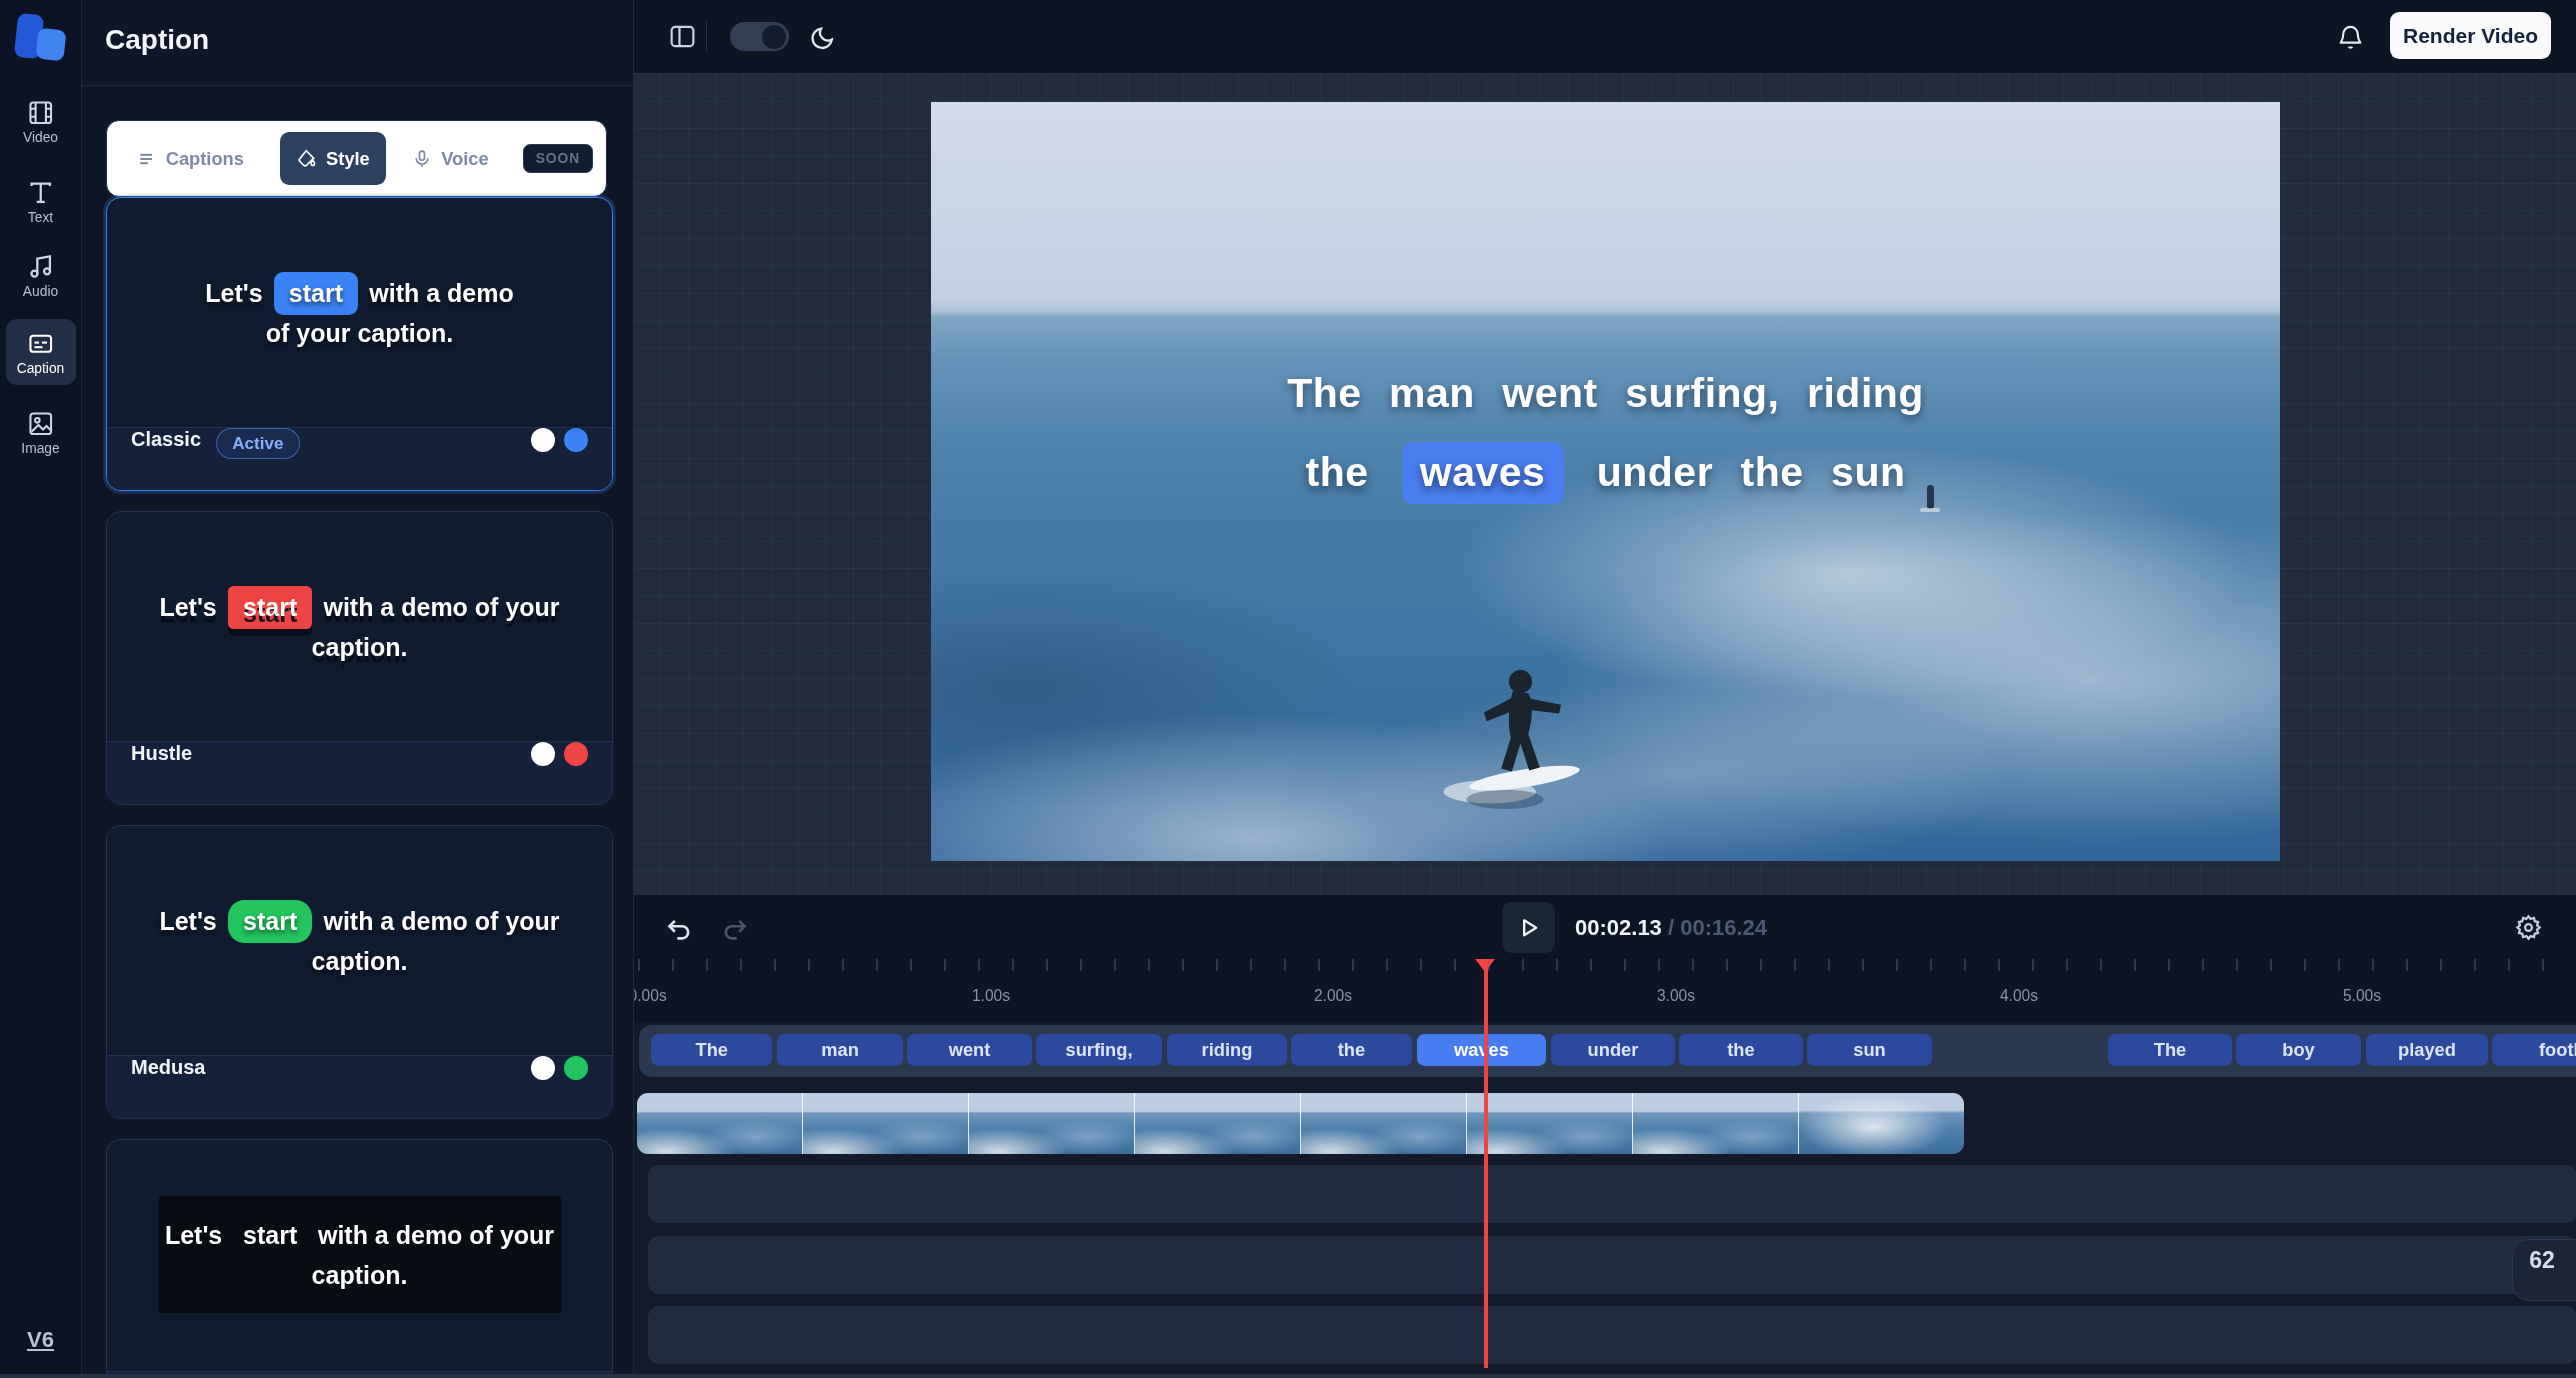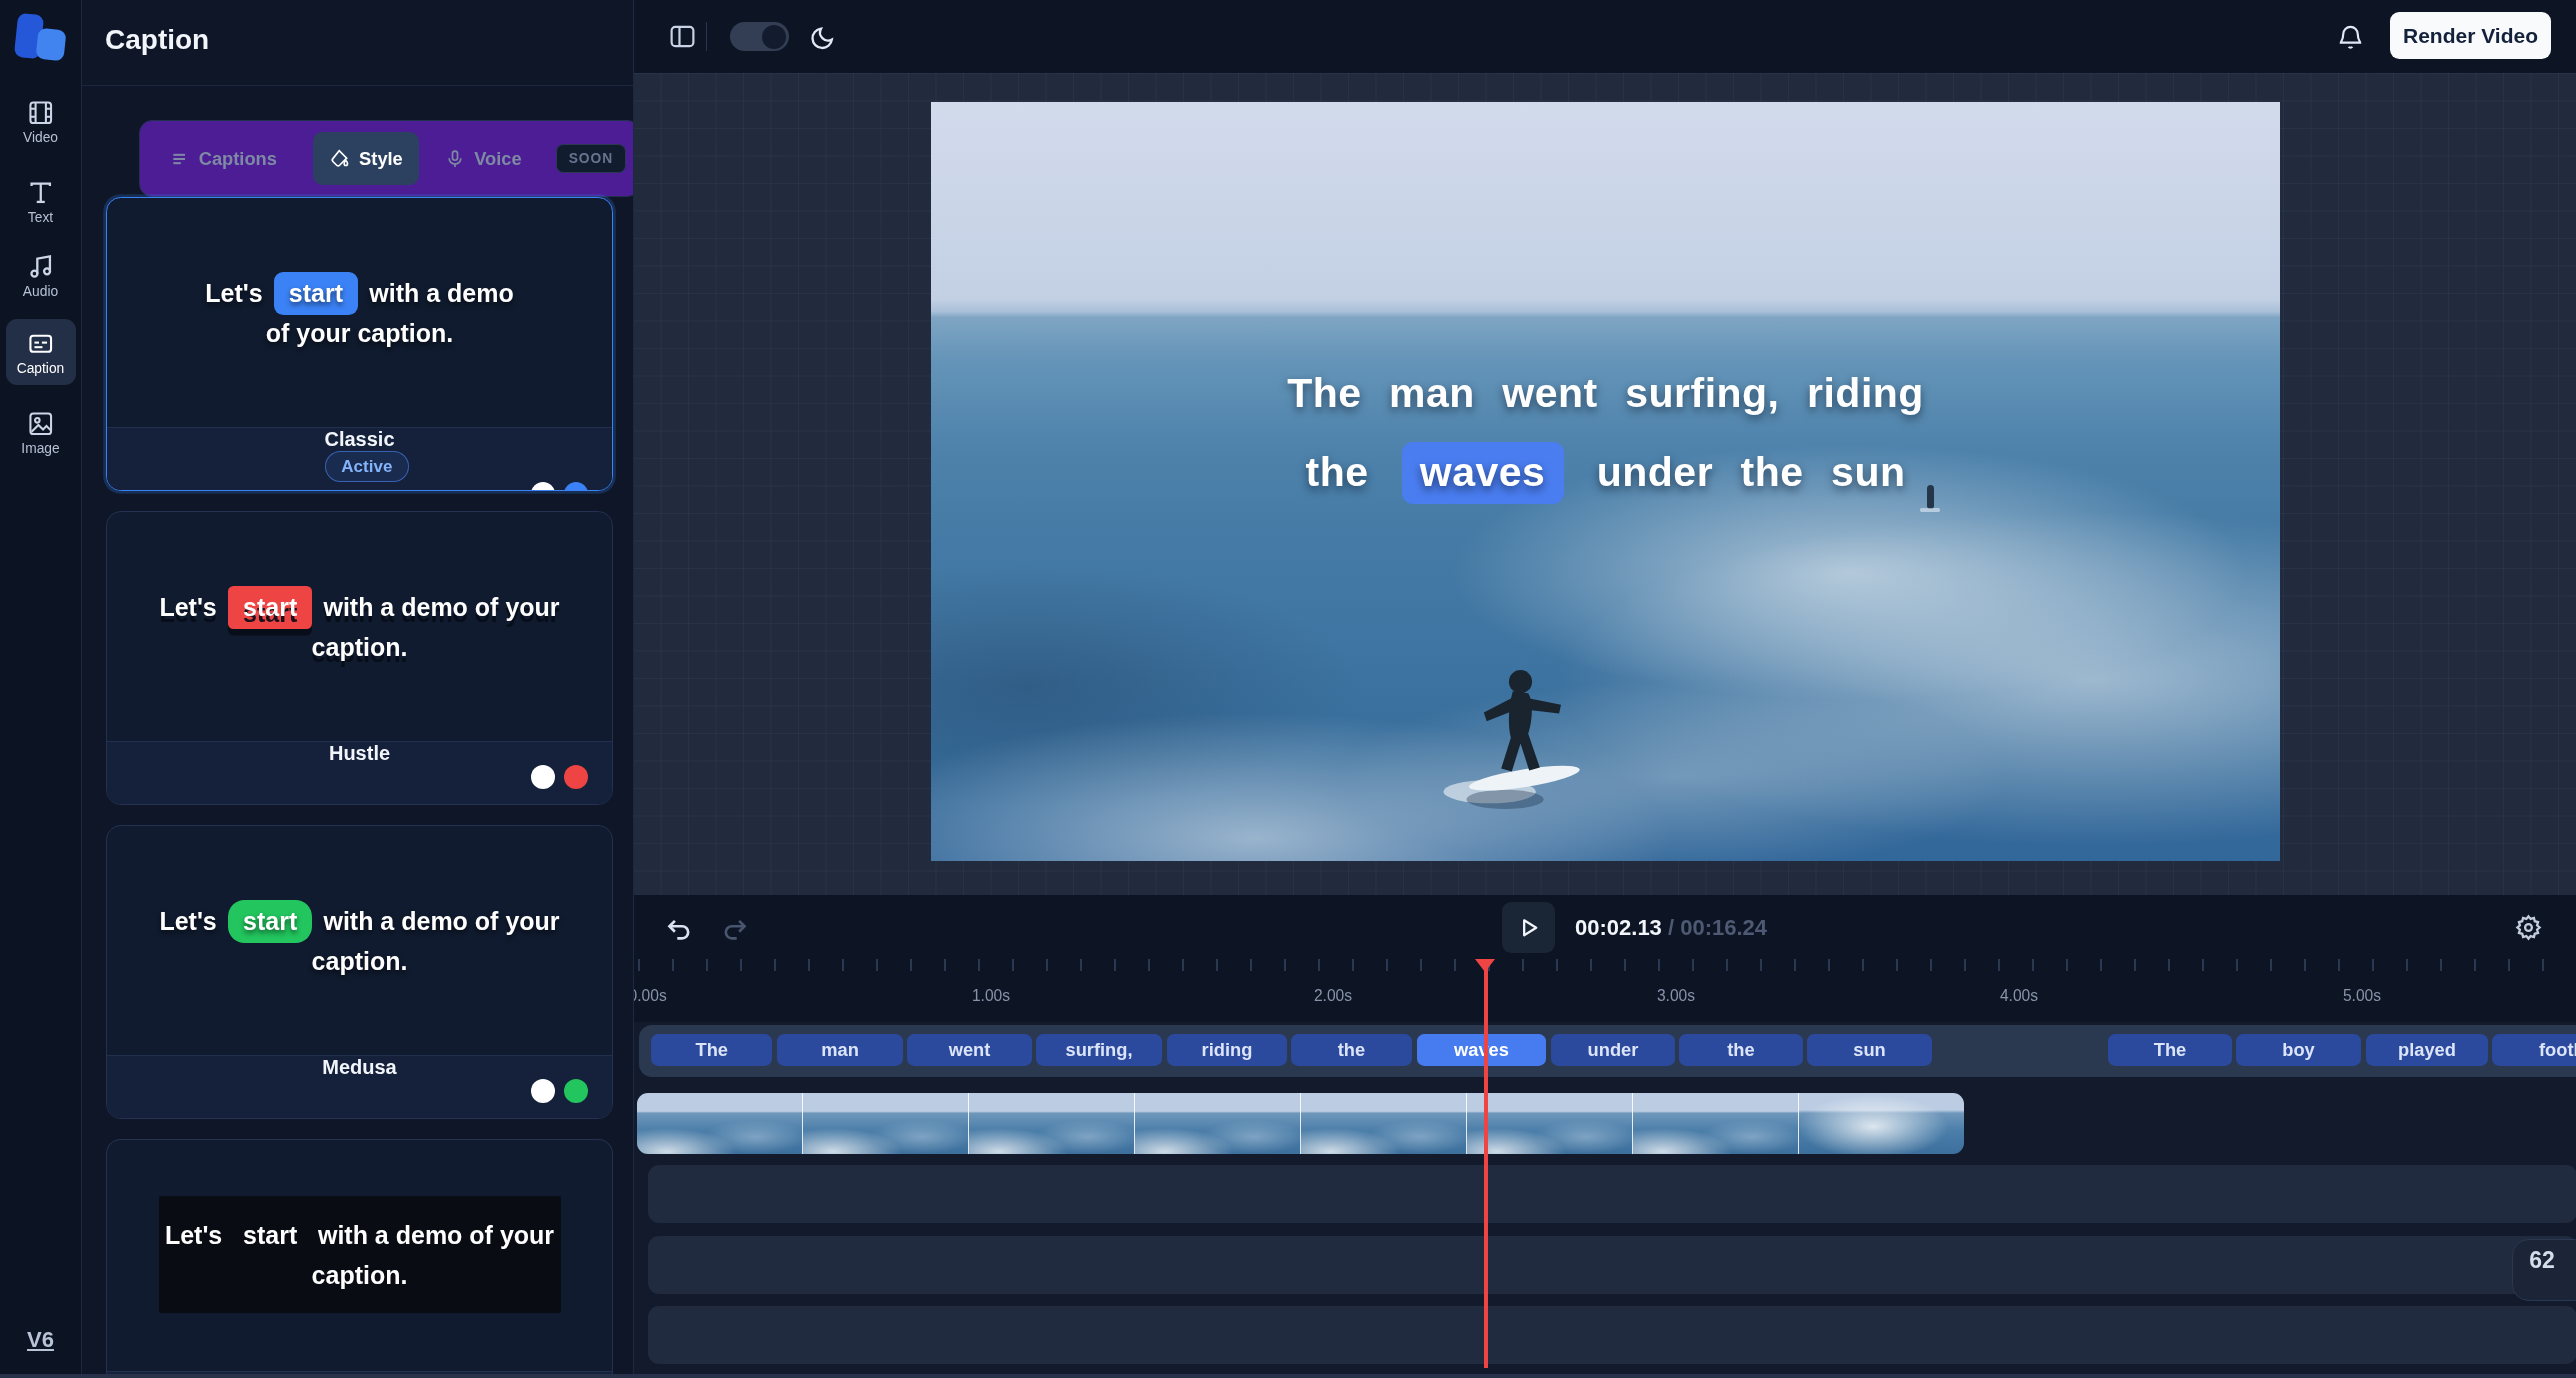--- a/index.html
+++ b/index.html
@@ -15,42 +15,42 @@
   .rail-item{position:absolute;left:5.5px;width:70px;text-align:center;color:#b6c0d4;font-size:13.8px;cursor:pointer;}
   .rail-item svg{margin:0 auto 3.7px auto;stroke:#ccd6e8;}
   .rail-item.active{background:#232f47;border-radius:11px;color:#ffffff;}
   .rail-item.active svg{stroke:#ffffff;}
   .rail-version{position:absolute;left:0;width:81px;bottom:26px;text-align:center;color:#b9c3d8;font-size:22px;font-weight:700;text-decoration:underline;}
 
   
   .panel{position:absolute;left:81px;top:0;width:552px;height:1379px;background:#0e1628;border-right:0.9px solid #1d2942;z-index:20;overflow:hidden;}
   .panel-title{position:absolute;left:24px;top:24px;font-size:28px;font-weight:700;color:#f2f5fa;}
   .panel-divider{position:absolute;left:0;top:85px;width:552px;height:0.9px;background:#1b2640;}
-  .tabbar{position:absolute;left:25px;top:120px;width:501px;height:77px;background:#4c1d95;border:0.9px solid #233150;border-radius:13px;box-sizing:border-box;display:flex;align-items:center;padding:0 13px;margin-left:33px;}
+  .tabbar{position:absolute;left:25px;top:120px;width:501px;height:77px;background:#ffffff;border:0.9px solid #233150;border-radius:13px;box-sizing:border-box;display:flex;align-items:center;padding:0 13px;}
   .tab{display:flex;align-items:center;gap:9.2px;color:#7e8aa4;font-size:18.3px;font-weight:600;padding:0 16.5px;height:53px;border-radius:9.2px;cursor:pointer;}
   .tab svg{stroke:#7e8aa4;}
   .tab.active{background:#2c4060;color:#ffffff;}
   .tab.active svg{stroke:#ffffff;}
   .soon{margin-left:auto;border:0.9px solid #2c3952;color:#67748e;font-size:13.8px;font-weight:700;letter-spacing:0.9px;padding:6.4px 12px;border-radius:7.3px;background:#121c2f;}
 
   .cards{position:absolute;left:25px;top:197px;width:507px;}
   .card{position:relative;background:#101b2f;border:1.4px solid #243150;border-radius:14.7px;height:292px;margin-bottom:20px;overflow:hidden;cursor:pointer;}
   .card.active{border-color:#3b82f6;box-shadow:0 0 0 2.8px rgba(59,130,246,.22);}
   .card.tall{height:293px;border-bottom:none;border-radius:14.7px 14.7px 0 0;margin-bottom:0;}
   .card-preview{height:229px;display:flex;align-items:center;justify-content:center;text-align:center;color:#fff;font-weight:700;font-size:25px;line-height:1.5;}
   .pv{width:321px;text-shadow:0 2.8px 5.5px rgba(0,0,0,.55);}
   .card.hustle .pv{width:431px;font-weight:800;text-shadow:0 6.4px 0 rgba(7,13,24,.92);}
   .card.medusa .pv{width:431px;}
   .chip{display:inline-block;padding:2.8px 14.7px;margin:0 4.6px;border-radius:9.2px;}
   .card.classic .chip{background:#3b82f6;}
   .card.hustle .chip{background:#ef4444;border-radius:5.5px;box-shadow:0 6.4px 0 rgba(7,13,24,.92);}
   .card.medusa .chip{background:#22c55e;border-radius:16.5px;}
   .card.minimal .pv{width:402px;background:#090d13;padding:18.3px 0;text-shadow:none;border-radius:1.8px;}
   .card.minimal .chip{background:transparent;padding:2.8px 9.2px;}
-  .card-footer{position:absolute;left:0;right:0;bottom:0;height:62px;border-top:0.9px solid #20304e;background:#15213a;display:flex;align-items:center;padding:0 24px;flex-direction:column;}
+  .card-footer{position:absolute;left:0;right:0;bottom:0;height:62px;border-top:0.9px solid #20304e;background:#15213a;display:flex;align-items:flex-start;padding:0 24px;}
   .card.tall .card-footer{bottom:auto;top:231px;height:64px;}
   .card-name{font-size:20px;font-weight:700;color:#f2f5fa;}
   .badge-active{margin-left:14.7px;font-size:17px;font-weight:600;color:#84b3f9;border:1.4px solid rgba(76,128,230,.65);background:rgba(47,86,175,.18);padding:4.6px 15.6px;border-radius:916px;}
   .dots{margin-left:auto;display:flex;gap:9.2px;}
   .dot{width:24px;height:24px;border-radius:50%;}
 
   
   .main{position:absolute;left:633px;top:0;width:1943px;height:1290px;background:#0d1524;}
   .topbar{position:absolute;left:0;top:0;width:1943px;height:73px;border-bottom:0.9px solid #1c2840;}
   .tb-divider{position:absolute;left:73px;top:22px;width:0.9px;height:29px;background:#2a3550;}

